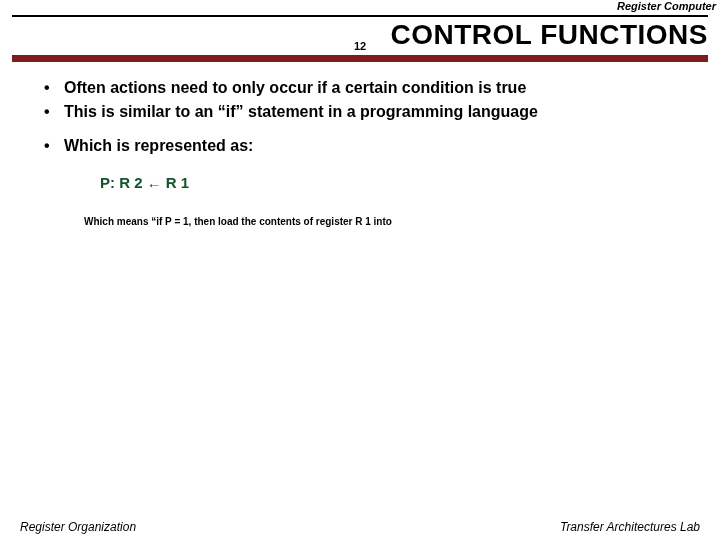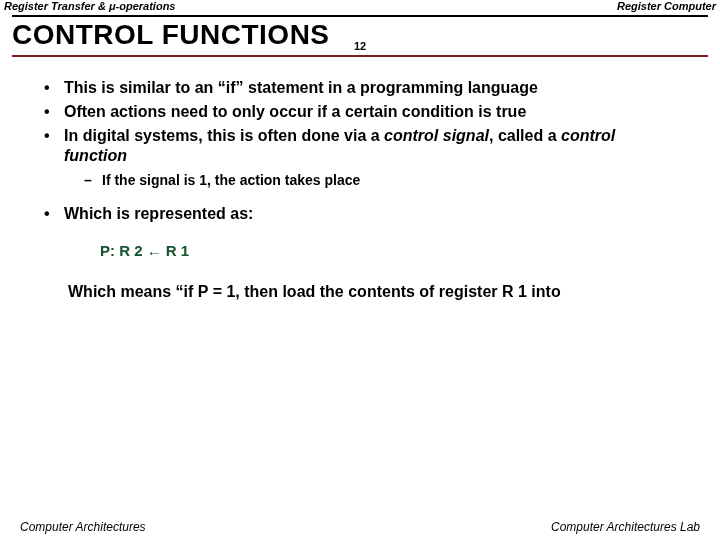--- a/index.html
+++ b/index.html
@@ -30,22 +30,22 @@
   }
   .topbar .left  { position: absolute; left: 4px;  top: 0; }
   .topbar .center{ position: absolute; left: 0; width: 720px; text-align: center; top: 0; font-style: normal; margin-top: 40px; }
   .topbar .right { position: absolute; right: 4px; top: 0; }
   .titlebox {
     position: absolute;
     left: 12px;
     top: 15px;
     width: 696px;
     border-top: 2px solid #000;
-    border-bottom: 2px solid #7f1d1d;
-    text-align: left;
+    border-bottom: 7px solid #7f1d1d;
+    text-align: right;
     padding: 2px 0 4px 0;
   }
   .titlebox h1 {
     margin: 0;
     font-size: 28px;
     font-weight: bold;
     letter-spacing: 0.5px;
   }
   .content {
     position: absolute;
@@ -93,22 +93,22 @@
   .notation {
     margin: 18px 0 0 60px;
     color: #14532d;
     font-size: 15px;
     font-weight: bold;
   }
   .larrow {
     font-weight: bold;
   }
   .explain {
-    margin: 22px 0 0 28px;
-    font-size: 16px;
+    margin: 22px 0 0 44px;
+    font-size: 10px;
     font-weight: bold;
     line-height: 1.3;
     width: 590px;
   }
   .footer {
     position: absolute;
     left: 0;
     bottom: 6px;
     width: 720px;
     font-size: 12px;
@@ -117,49 +117,42 @@
   .footer .fleft  { position: absolute; left: 20px;  bottom: 0; }
   .footer .fright { position: absolute; right: 20px; bottom: 0; }
   .ital { font-style: italic; }
 </style>
 </head>
 <body>
 
 <div class="slide">
 
   <div class="topbar">
-    <span class="left">Register Transfer &amp; μ-operations</span>
     <span class="center">12</span>
     <span class="right">Register Computer</span>
   </div>
 
   <div class="titlebox">
     <h1>CONTROL FUNCTIONS</h1>
   </div>
 
   <div class="content">
     <ul class="lvl1">
+      <li>Often actions need to only occur if a certain condition is true</li>
       <li>This is similar to an “if” statement in a programming language</li>
-      <li>Often actions need to only occur if a certain condition is true</li>
-      <li>
-        <span>In digital systems, this is often done via a </span><span class="ital">control signal</span><span>, called a </span><span class="ital">control function</span>
-        <ul class="lvl2">
-          <li>If the signal is 1, the action takes place</li>
-        </ul>
-      </li>
       <li class="gap-above">Which is represented as:</li>
     </ul>
 
     <div class="notation">
       <span>P: R 2</span><span class="larrow"> ← </span><span>R 1</span>
     </div>
 
     <div class="explain">
       <div>Which means “if P = 1, then load the contents of register R 1 into</div>
     </div>
   </div>
 
   <div class="footer">
-    <span class="fleft">Computer Architectures</span>
-    <span class="fright">Computer Architectures Lab</span>
+    <span class="fleft">Register Organization</span>
+    <span class="fright">Transfer Architectures Lab</span>
   </div>
 
 </div>
 
 </body></html>

